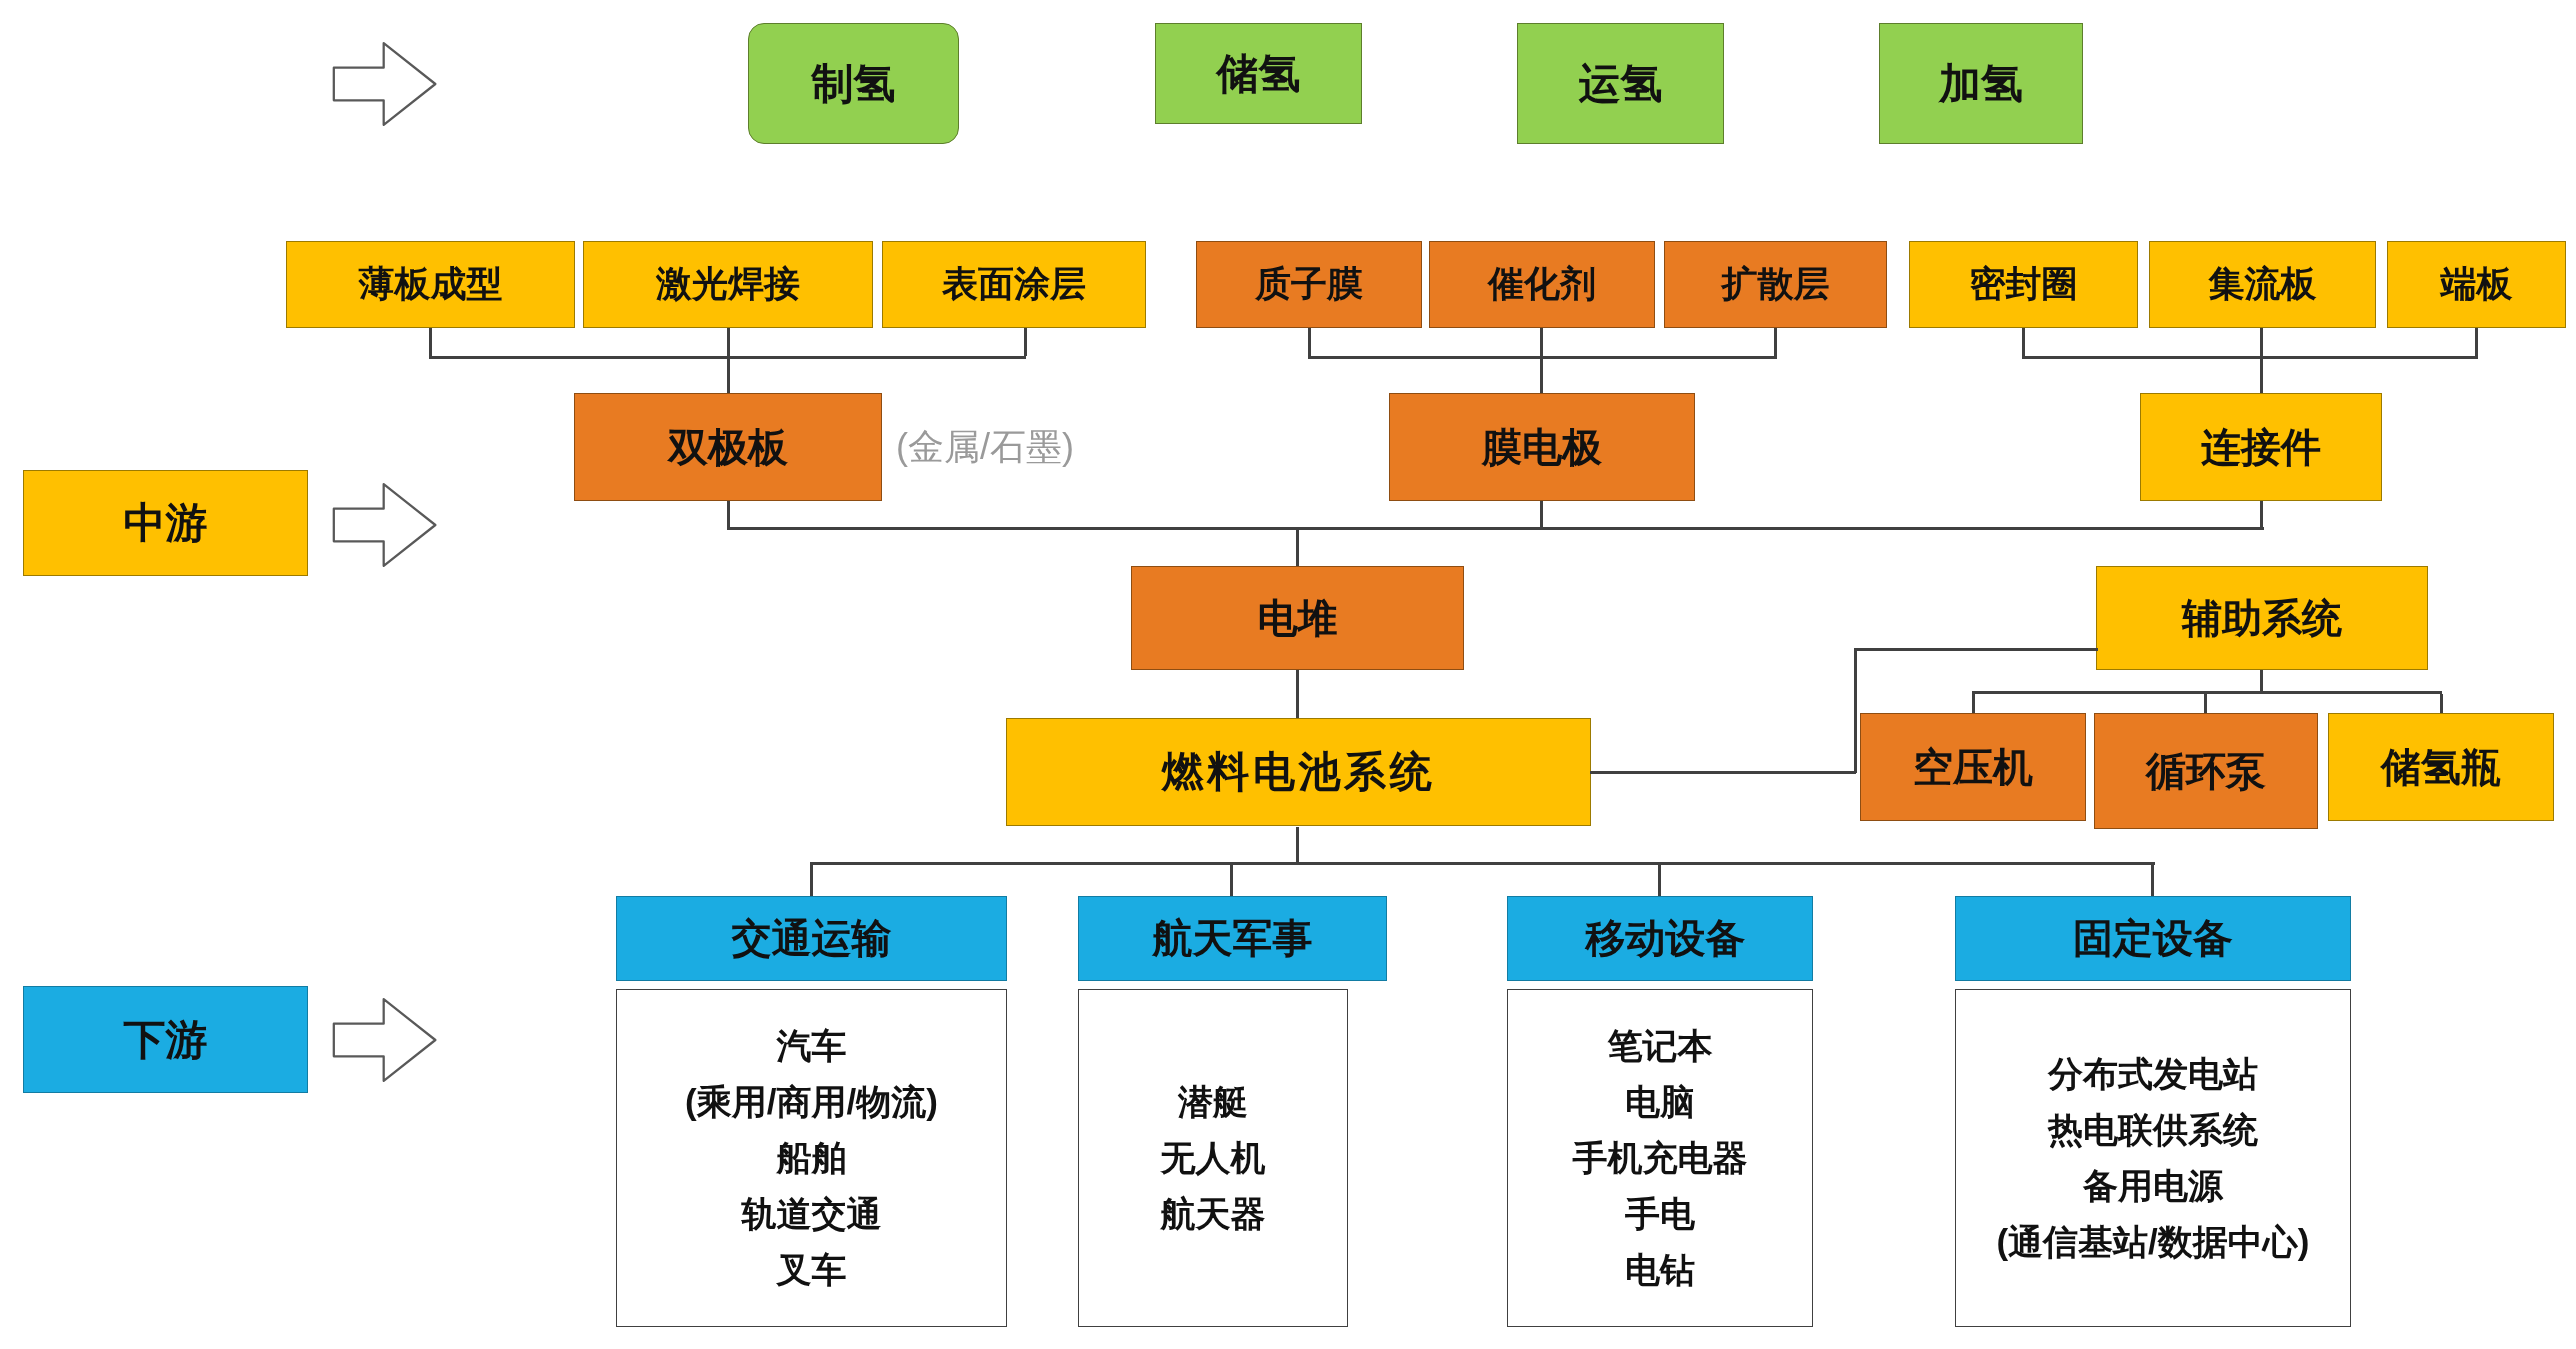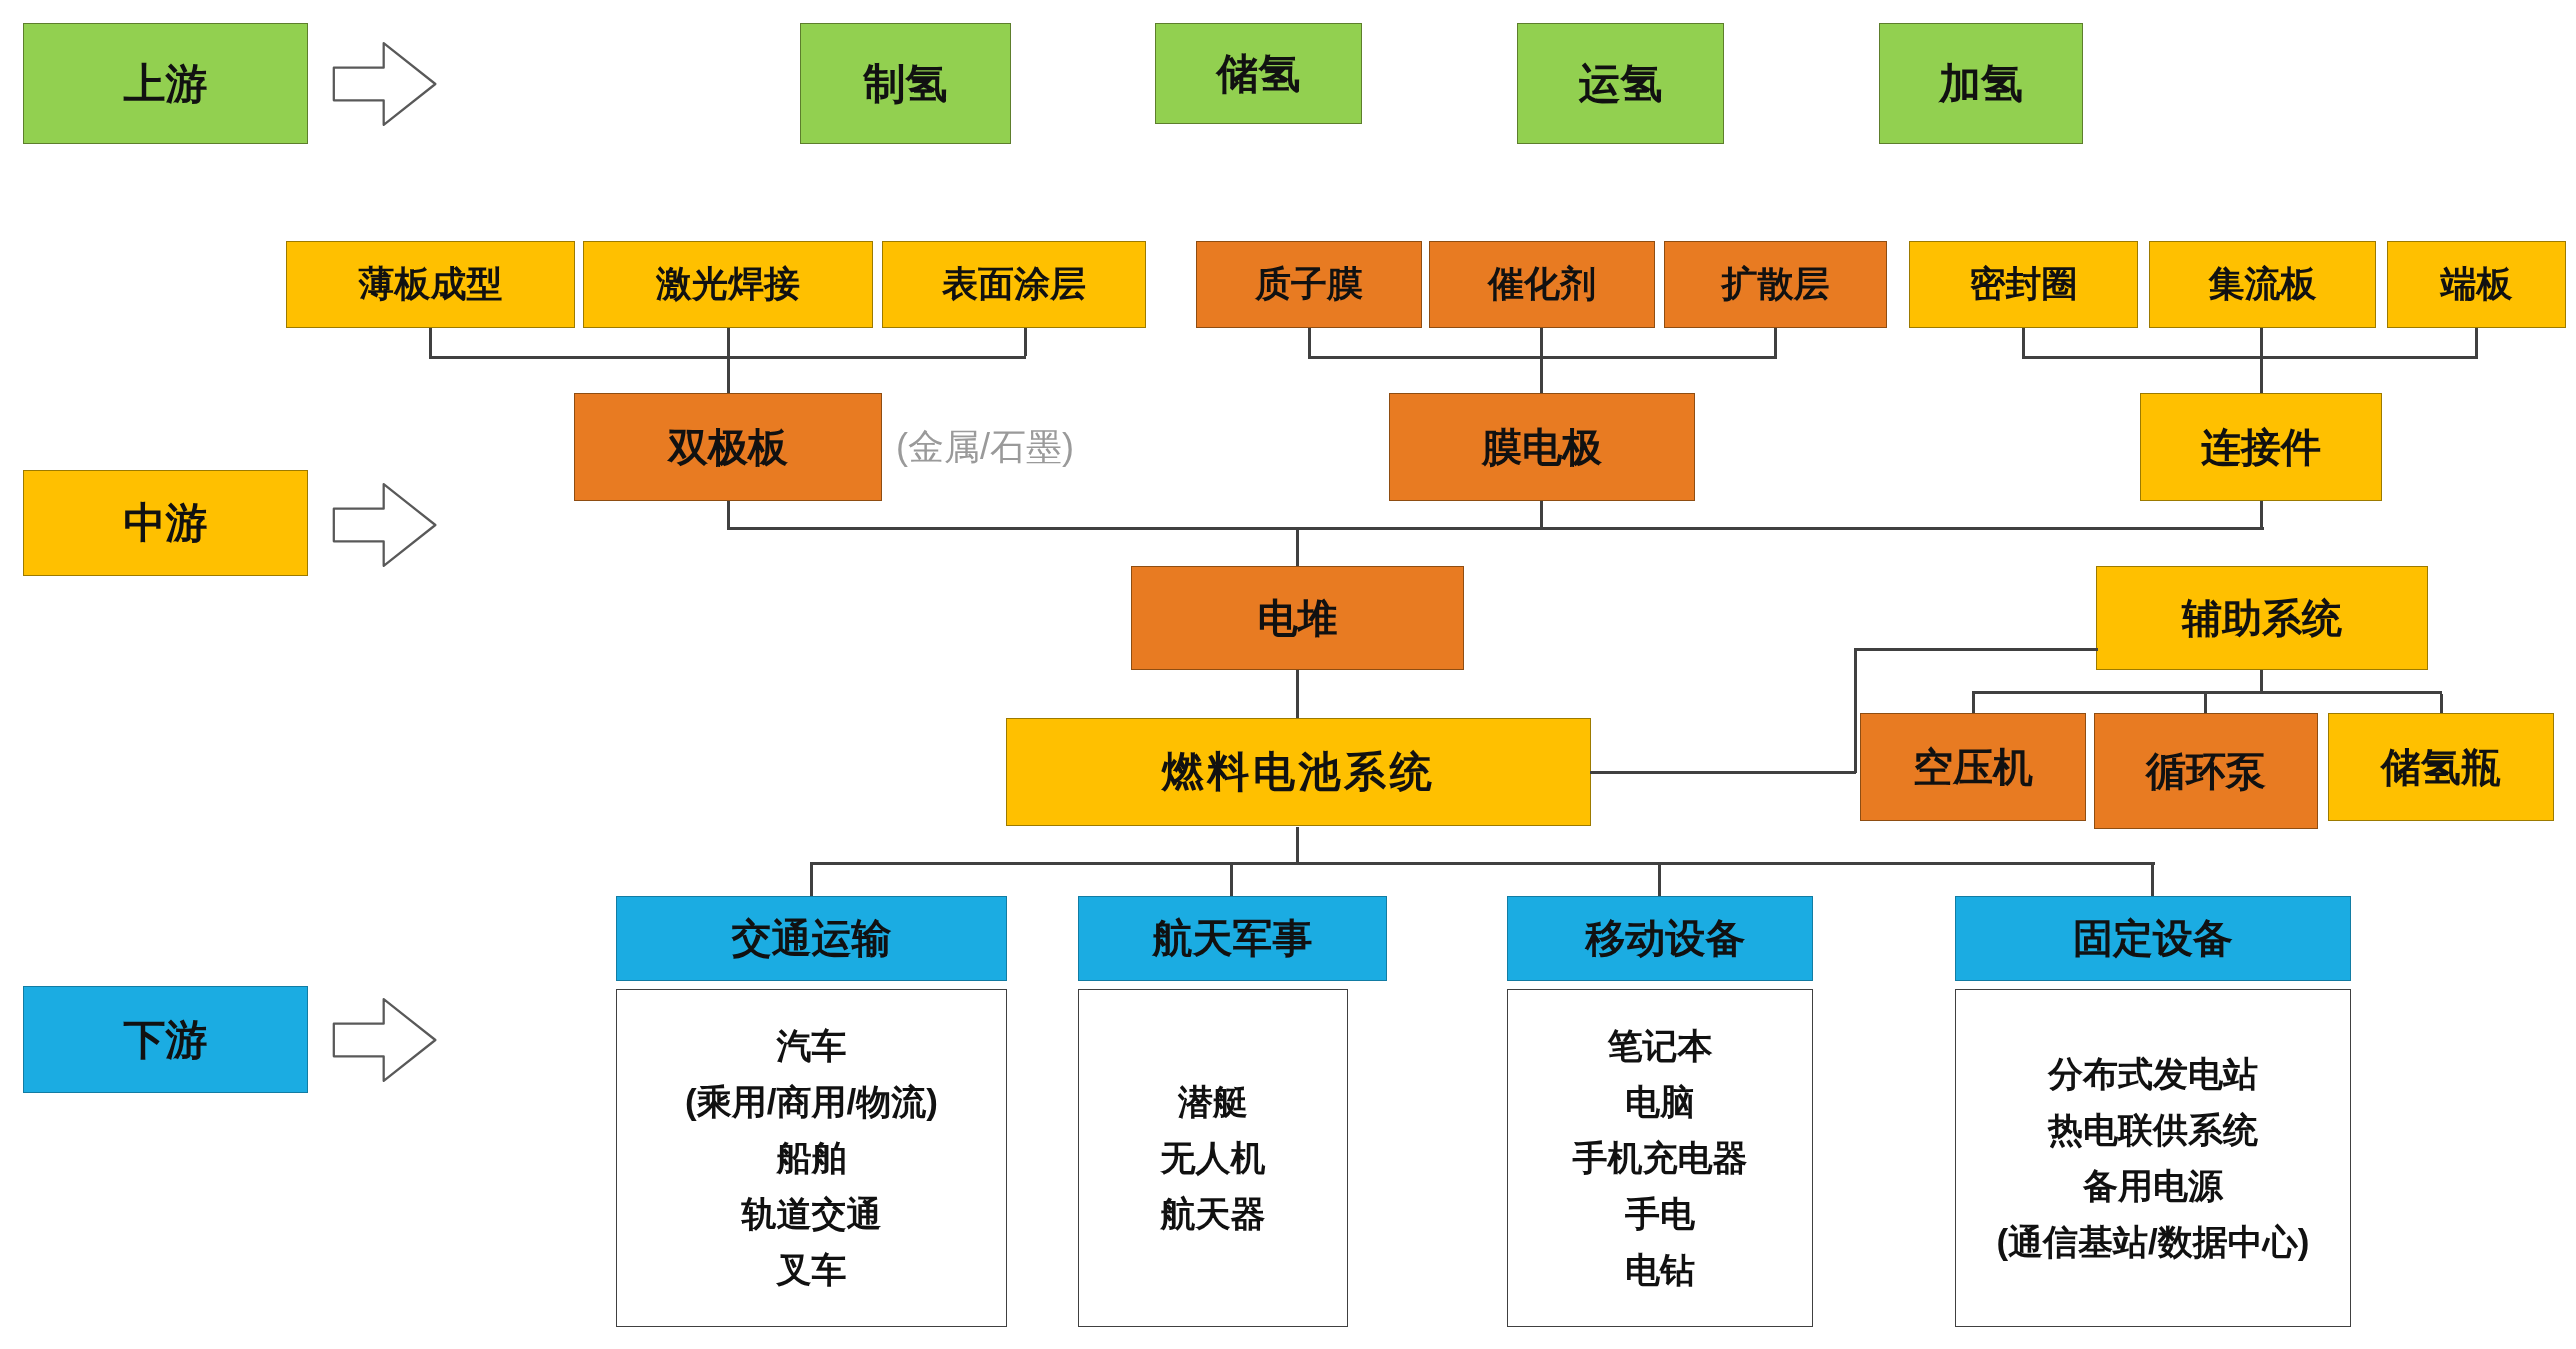--- a/index.html
+++ b/index.html
@@ -25,36 +25,35 @@
   .note{position:absolute;display:flex;align-items:center;font-weight:normal;
         font-size:36px;color:var(--note_gray);white-space:nowrap;}
   .line{position:absolute;background:var(--line);}
   .arrow{position:absolute;}
 </style>
 </head>
 <body>
 
 <div id="canvas">
 
-  <div class="node green fs-lane" style="left:23px;top:23px;width:285px;height:121px;">上游</div>
   <svg class="arrow" style="left:332px;top:35px;" width="107" height="98" viewBox="0 0 118 108">
     <polygon points="2,36 57,36 57,9 114,54 57,99 57,72 2,72" fill="#ffffff" stroke="#595959" stroke-width="2.5" stroke-linejoin="round"></polygon>
   </svg>
 
   <div class="node yellow fs-lane" style="left:23px;top:470px;width:285px;height:106px;">中游</div>
   <svg class="arrow" style="left:332px;top:476px;" width="107" height="98" viewBox="0 0 118 108">
     <polygon points="2,36 57,36 57,9 114,54 57,99 57,72 2,72" fill="#ffffff" stroke="#595959" stroke-width="2.5" stroke-linejoin="round"></polygon>
   </svg>
 
   <div class="node blue fs-lane" style="left:23px;top:986px;width:285px;height:107px;">下游</div>
   <svg class="arrow" style="left:332px;top:991px;" width="107" height="98" viewBox="0 0 118 108">
     <polygon points="2,36 57,36 57,9 114,54 57,99 57,72 2,72" fill="#ffffff" stroke="#595959" stroke-width="2.5" stroke-linejoin="round"></polygon>
   </svg>
 
-  <div class="node green fs-lane" style="left:800px;top:23px;width:211px;height:121px;">制氢</div>
+  <div class="node green fs-lane" style="left:748px;top:23px;width:211px;height:121px;border-radius:16px;">制氢</div>
   <div class="node green fs-lane" style="left:1155px;top:23px;width:207px;height:101px;">储氢</div>
   <div class="node green fs-lane" style="left:1517px;top:23px;width:207px;height:121px;">运氢</div>
   <div class="node green fs-lane" style="left:1879px;top:23px;width:204px;height:121px;">加氢</div>
 
   <div class="node yellow fs-small" style="left:286px;top:241px;width:289px;height:87px;">薄板成型</div>
   <div class="node yellow fs-small" style="left:583px;top:241px;width:290px;height:87px;">激光焊接</div>
   <div class="node yellow fs-small" style="left:882px;top:241px;width:264px;height:87px;">表面涂层</div>
 
   <div class="node orange fs-small" style="left:1196px;top:241px;width:226px;height:87px;">质子膜</div>
   <div class="node orange fs-small" style="left:1429px;top:241px;width:226px;height:87px;">催化剂</div>

